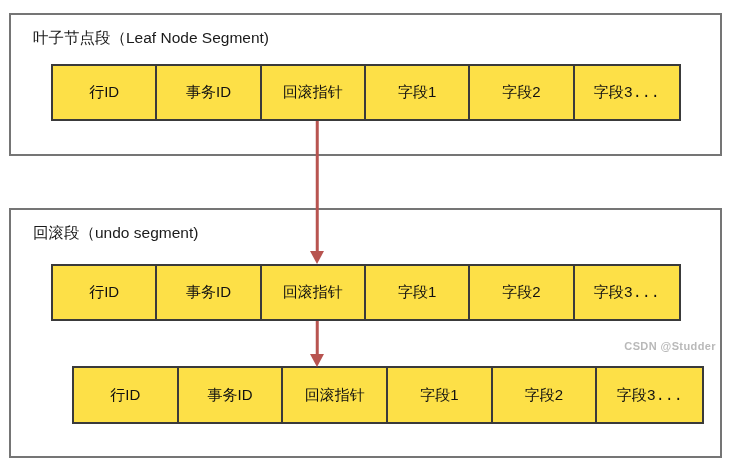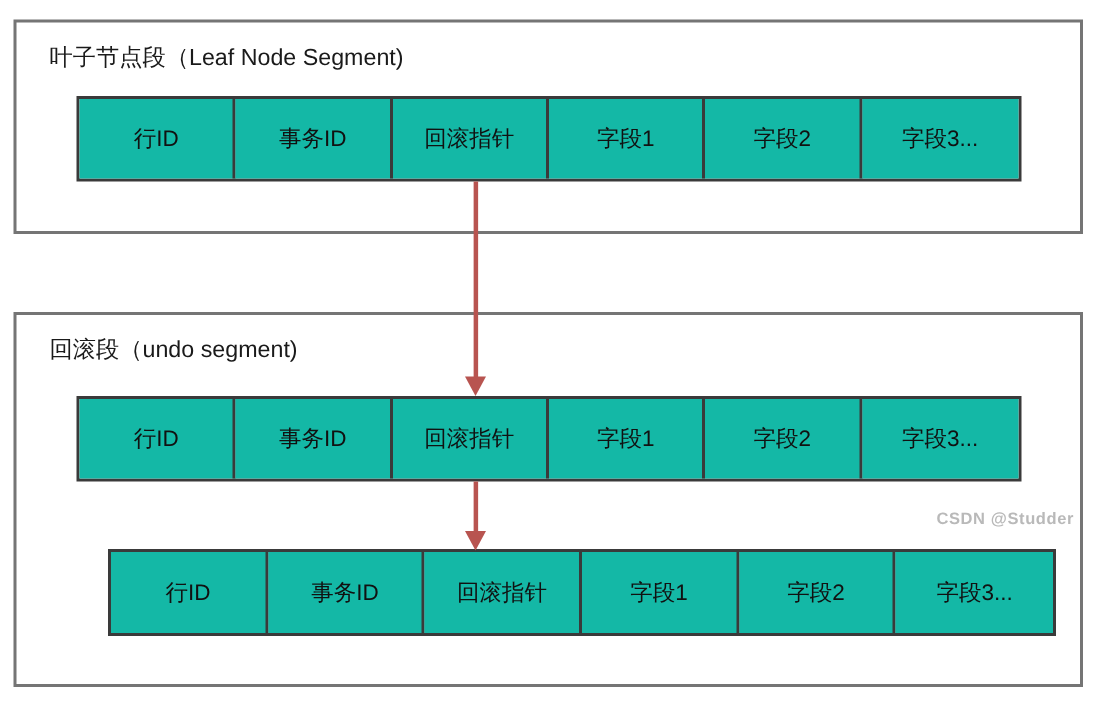--- a/index.html
+++ b/index.html
@@ -63,24 +63,25 @@
   }
   .record-cell {
     box-sizing: border-box;
     border-right: 2px solid #3a3a3a;
     display: flex;
     align-items: center;
     justify-content: center;
     font-size: 15px;
     color: #111111;
     white-space: nowrap;
-    background: #14b8a6;
+    background: #fde047;
   }
   .record-cell:last-child {
     border-right: none;
+    font-family: Liberation Mono, monospace;
   }
 
   
   #record-row-leaf {
     left: 51px;
     top: 64px;
     width: 630px;
     height: 57px;
   }
   

